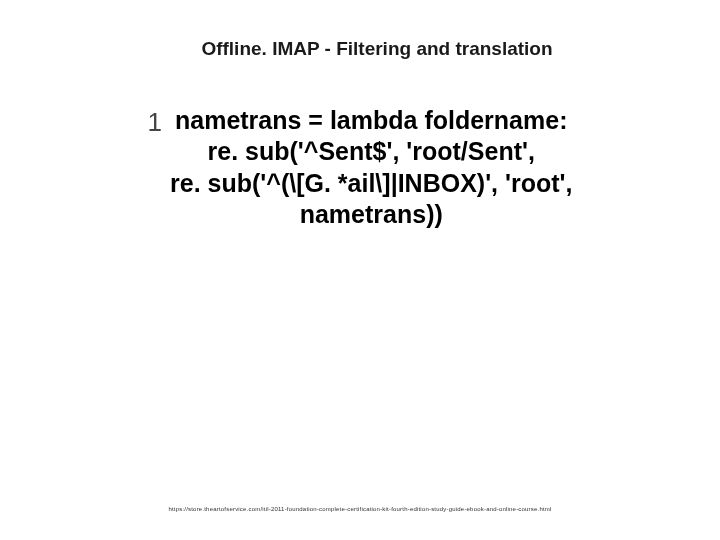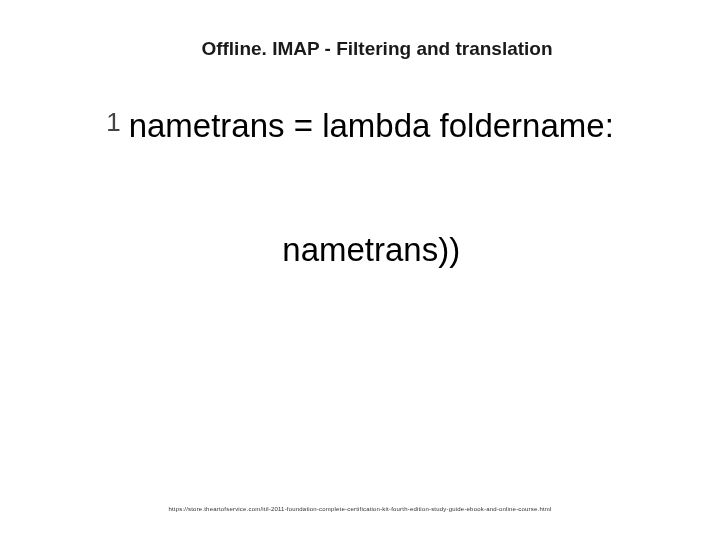--- a/index.html
+++ b/index.html
@@ -44,24 +44,24 @@
       justify-content: center;
     }
     .bullet-num {
       font-size: 26px;
       color: #444;
       margin-right: 8px;
       flex-shrink: 0;
       padding-top: 2px;
     }
     .body-text {
-      font-size: 33px;
+      font-size: 25px;
       line-height: 1.25;
       color: #000;
-      font-weight: normal;
+      font-weight: bold;
     }
     .footer-link {
       position: absolute;
       bottom: 28px;
       left: 0;
       width: 100%;
       text-align: center;
       font-size: 6px;
       color: #333;
       letter-spacing: 0.2px;
@@ -73,21 +73,21 @@
 <body>
 
 <div class="slide">
   <div class="title">Offline. IMAP -  Filtering and translation</div>
 
   <div class="body-content">
     <div class="bullet-row">
       <div class="bullet-num">1</div>
       <div class="body-text">
         <span>nametrans = lambda foldername:</span><br>
-        <br>
-        <br>
+        <span>re. sub('^Sent$', 'root/Sent',</span><br>
+        <span>re. sub('^(\[G. *ail\]|INBOX)', 'root',</span><br>
         <span>nametrans))</span>
       </div>
     </div>
   </div>
 
   <div class="footer-link">https://store.theartofservice.com/itil-2011-foundation-complete-certification-kit-fourth-edition-study-guide-ebook-and-online-course.html</div>
 </div>
 
 </body></html>

